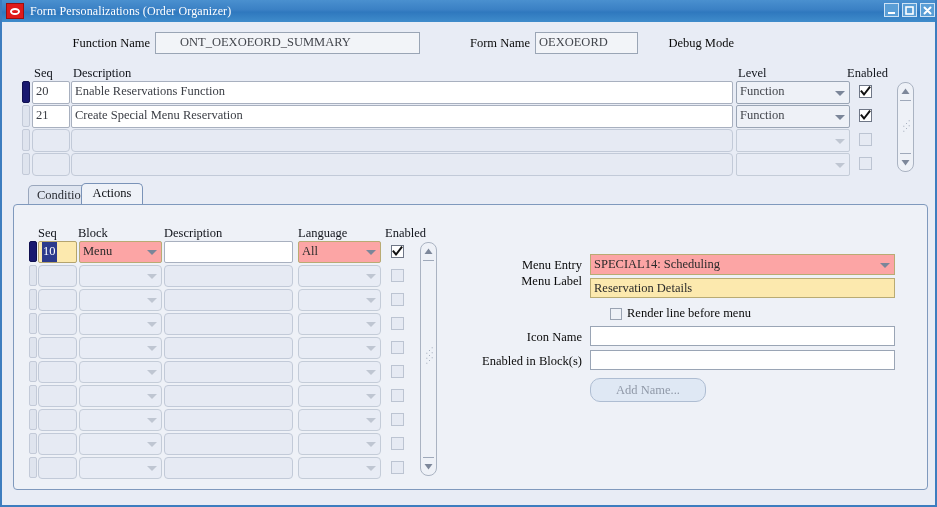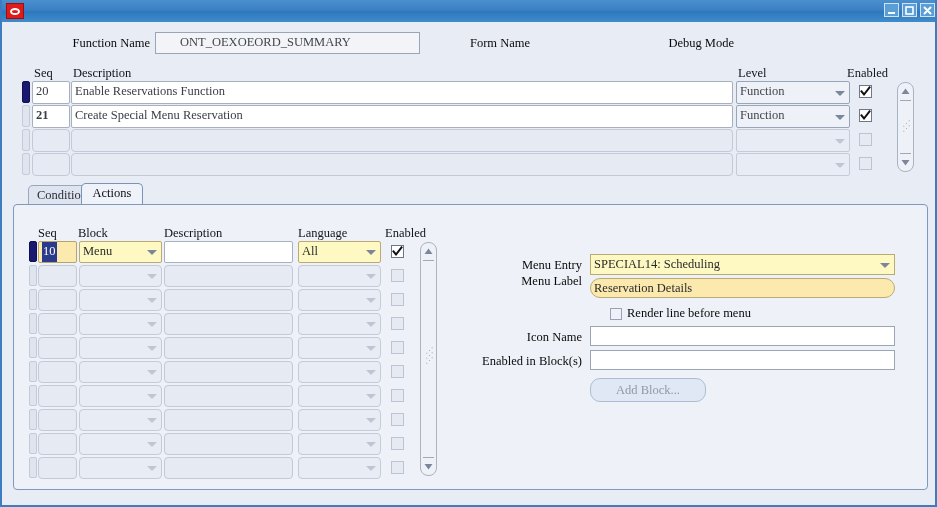--- a/index.html
+++ b/index.html
@@ -73,35 +73,35 @@
     border: 1px solid #9aa5b5;
     font-family: "Liberation Serif", serif;
     font-size: 12.5px;
     color: #43464d;
     padding: 1px 3px;
     line-height: 17px;
     white-space: nowrap;
     overflow: hidden;
   }
   .txtfield.white { background: #ffffff; }
-  .txtfield.yellow { background: #fce9ae; border-color: #b9ab73; color: #2a2a2a; border-radius: 10px; }
+  .txtfield.yellow { background: #fce9ae; border-color: #b9ab73; color: #2a2a2a; }
 
   .ddl {
     position: absolute;
     box-sizing: border-box;
     background: #eef1f7;
     border: 1px solid #9aa5b5;
     font-size: 12.5px;
     color: #43464d;
     padding: 1px 3px;
     line-height: 17px;
     white-space: nowrap;
     overflow: hidden;
   }
-  .ddl.yellow { background: #fef9c3; border-color: #b9ab73; color: #2a2a2a; }
+  .ddl.yellow { background: #fca5a5; border-color: #b9ab73; color: #2a2a2a; }
   .ddl.disabled { background: #e8ecf5; border-color: #c4ccd8; color: #a9b0bc; }
   .ddl .arrow {
     position: absolute; right: 4px; top: 50%;
     margin-top: -2px;
     width: 0; height: 0;
     border-left: 5px solid transparent;
     border-right: 5px solid transparent;
     border-top: 5px solid #7b8699;
   }
   .ddl.disabled .arrow { border-top-color: #bfc6d2; }
@@ -228,20 +228,21 @@
 </style>
 </head>
 <body>
 
 <div id="app">
 
   <div class="titlebar">
     <div class="ora-logo">
       <div class="oval"></div>
     </div>
+    <div class="title-text">Form Personalizations (Order Organizer)</div>
     <div class="winbtns">
       <div class="winbtn">
         <svg width="9" height="9" viewBox="0 0 9 9">
             <rect x="1" y="6" width="7" height="2" fill="#ffffff"></rect>
           </svg>
       </div>
       <div class="winbtn">
         <svg width="9" height="9" viewBox="0 0 9 9">
             <rect x="1" y="1" width="7" height="7" fill="none" stroke="#ffffff" stroke-width="1.6"></rect>
           </svg>
@@ -251,40 +252,41 @@
             <path d="M1.5 1.5 L7.5 7.5 M7.5 1.5 L1.5 7.5" stroke="#ffffff" stroke-width="2" stroke-linecap="round"></path>
           </svg>
       </div>
     </div>
   </div>
 
   <div class="hdr-label" style="left:38px; top:36px; width:110px;">Function Name</div>
   <div class="txtfield" style="left:153px; top:32px; width:265px; height:22px;padding-left:24px;">ONT_OEXOEORD_SUMMARY</div>
 
   <div class="hdr-label" style="left:428px; top:36px; width:100px;">Form Name</div>
+  <div class="txtfield" style="left:533px; top:32px; width:103px; height:22px;">OEXOEORD</div>
 
   <div class="hdr-label" style="left:640px; top:36px; width:92px;">Debug Mode</div>
 
   <div class="col-hdr" style="left:32px; top:66px;">Seq</div>
   <div class="col-hdr" style="left:71px; top:66px;">Description</div>
   <div class="col-hdr" style="left:736px; top:66px;">Level</div>
   <div class="col-hdr" style="left:845px; top:66px;">Enabled</div>
 
   <div id="rules-rows">
       <div class="rowmark current" style="left:20px; top:81px; height:22px;"></div>
       <div class="cell" style="left:30px; top:81px; width:38px; height:23px;">20</div>
       <div class="cell" style="left:69px; top:81px; width:662px; height:23px;">Enable Reservations Function</div>
       <div class="ddl" style="left:734px; top:81px; width:114px; height:23px; border-radius:2px;"><span>Function</span><span class="arrow"></span></div>
       <div class="chk" style="left:857px; top:85px;">
         <svg width="11" height="11" viewBox="0 0 11 11">
           <path d="M1.5 5.5 L4 8.5 L9.5 1.5" stroke="#111111" stroke-width="2" fill="none" stroke-linecap="square"></path>
         </svg>
       </div>
       <div class="rowmark" style="left:20px; top:105px; height:22px;"></div>
-      <div class="cell" style="left:30px; top:105px; width:38px; height:23px;font-weight:bold;">21</div>
+      <div class="cell" style="left:30px; top:105px; width:38px; height:23px;">21</div>
       <div class="cell" style="left:69px; top:105px; width:662px; height:23px;">Create Special Menu Reservation</div>
       <div class="ddl" style="left:734px; top:105px; width:114px; height:23px; border-radius:2px;"><span>Function</span><span class="arrow"></span></div>
       <div class="chk" style="left:857px; top:109px;">
         <svg width="11" height="11" viewBox="0 0 11 11">
           <path d="M1.5 5.5 L4 8.5 L9.5 1.5" stroke="#111111" stroke-width="2" fill="none" stroke-linecap="square"></path>
         </svg>
       </div>
       <div class="rowmark" style="left:20px; top:129px; height:22px;"></div>
       <div class="cell blank" style="left:30px; top:129px; width:38px; height:23px;"></div>
       <div class="cell blank" style="left:69px; top:129px; width:662px; height:23px;"></div>
@@ -421,16 +423,16 @@
     <span>Render line before menu</span>
   </div>
 
   <div class="hdr-label" style="left:470px; top:330px; width:110px;">Icon Name</div>
   <div class="txtfield white" style="left:588px; top:326px; width:305px; height:20px;"></div>
 
   <div class="hdr-label" style="left:452px; top:354px; width:128px;">Enabled in Block(s)</div>
   <div class="txtfield white" style="left:588px; top:350px; width:305px; height:20px;"></div>
 
   <div class="btn-disabled" style="left:588px; top:378px; width:116px; height:24px;">
-    <span>Add Block...</span>
+    <span>Add Name...</span>
   </div>
 
 </div>
 
 </body></html>

